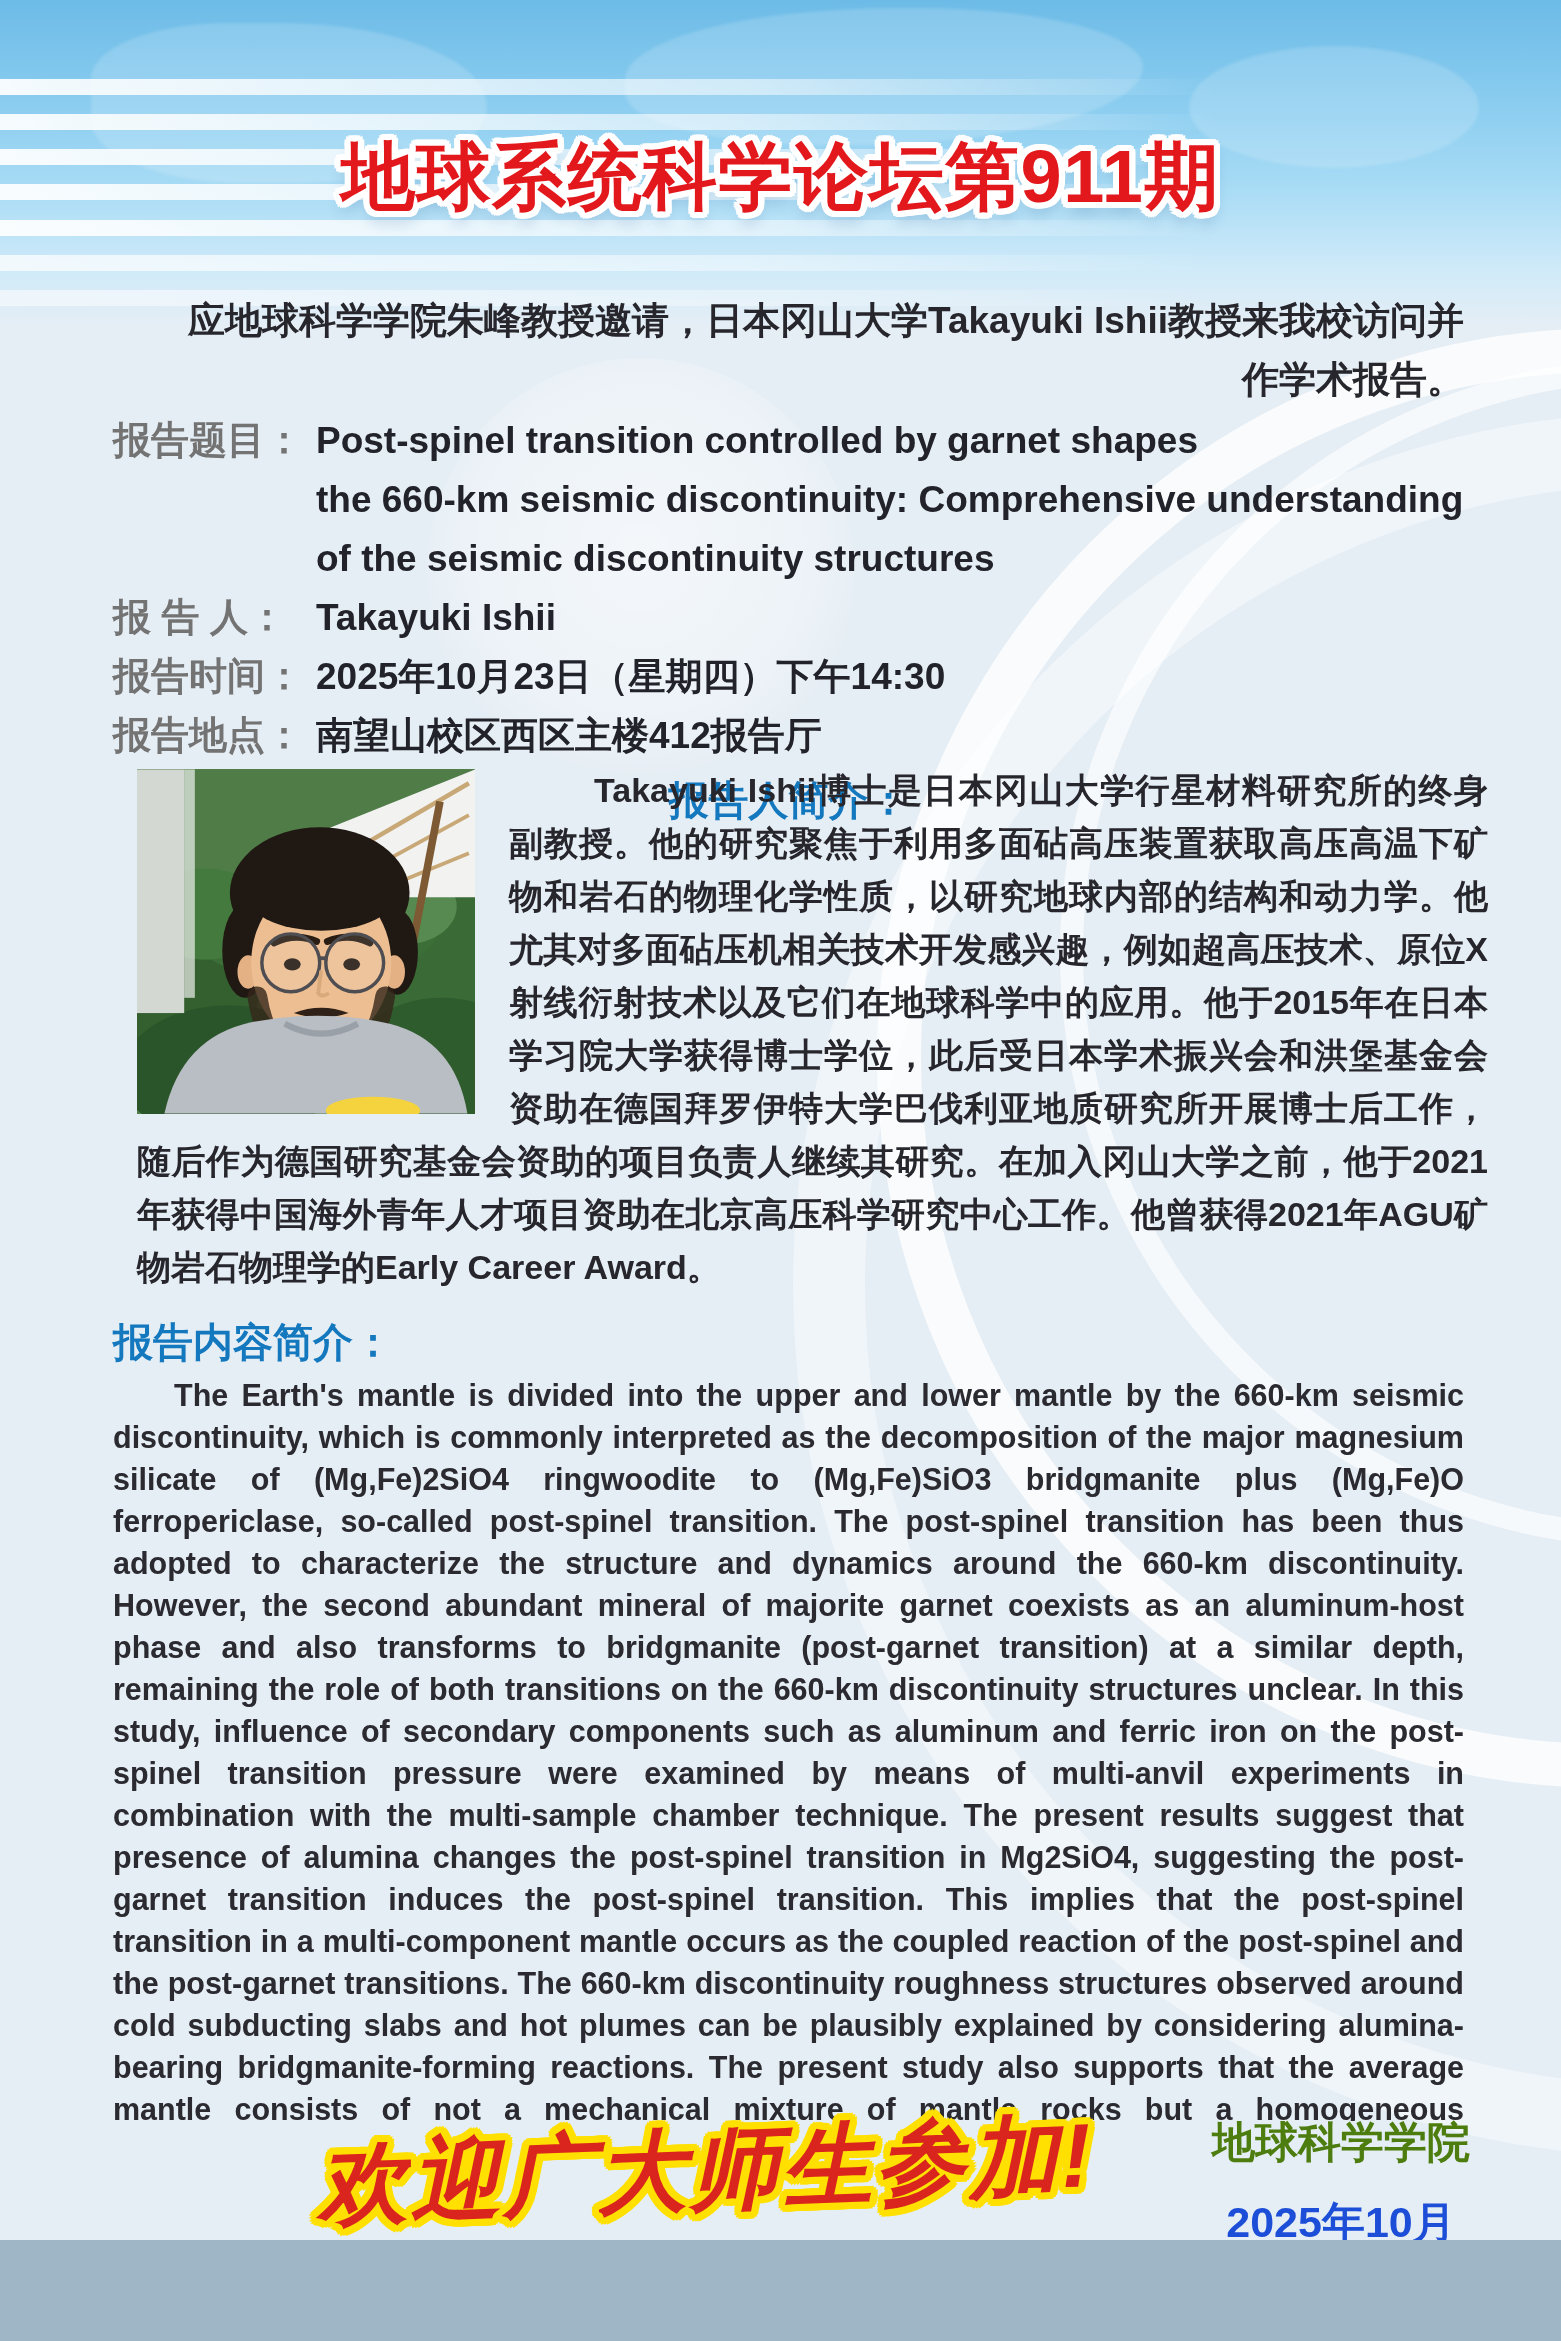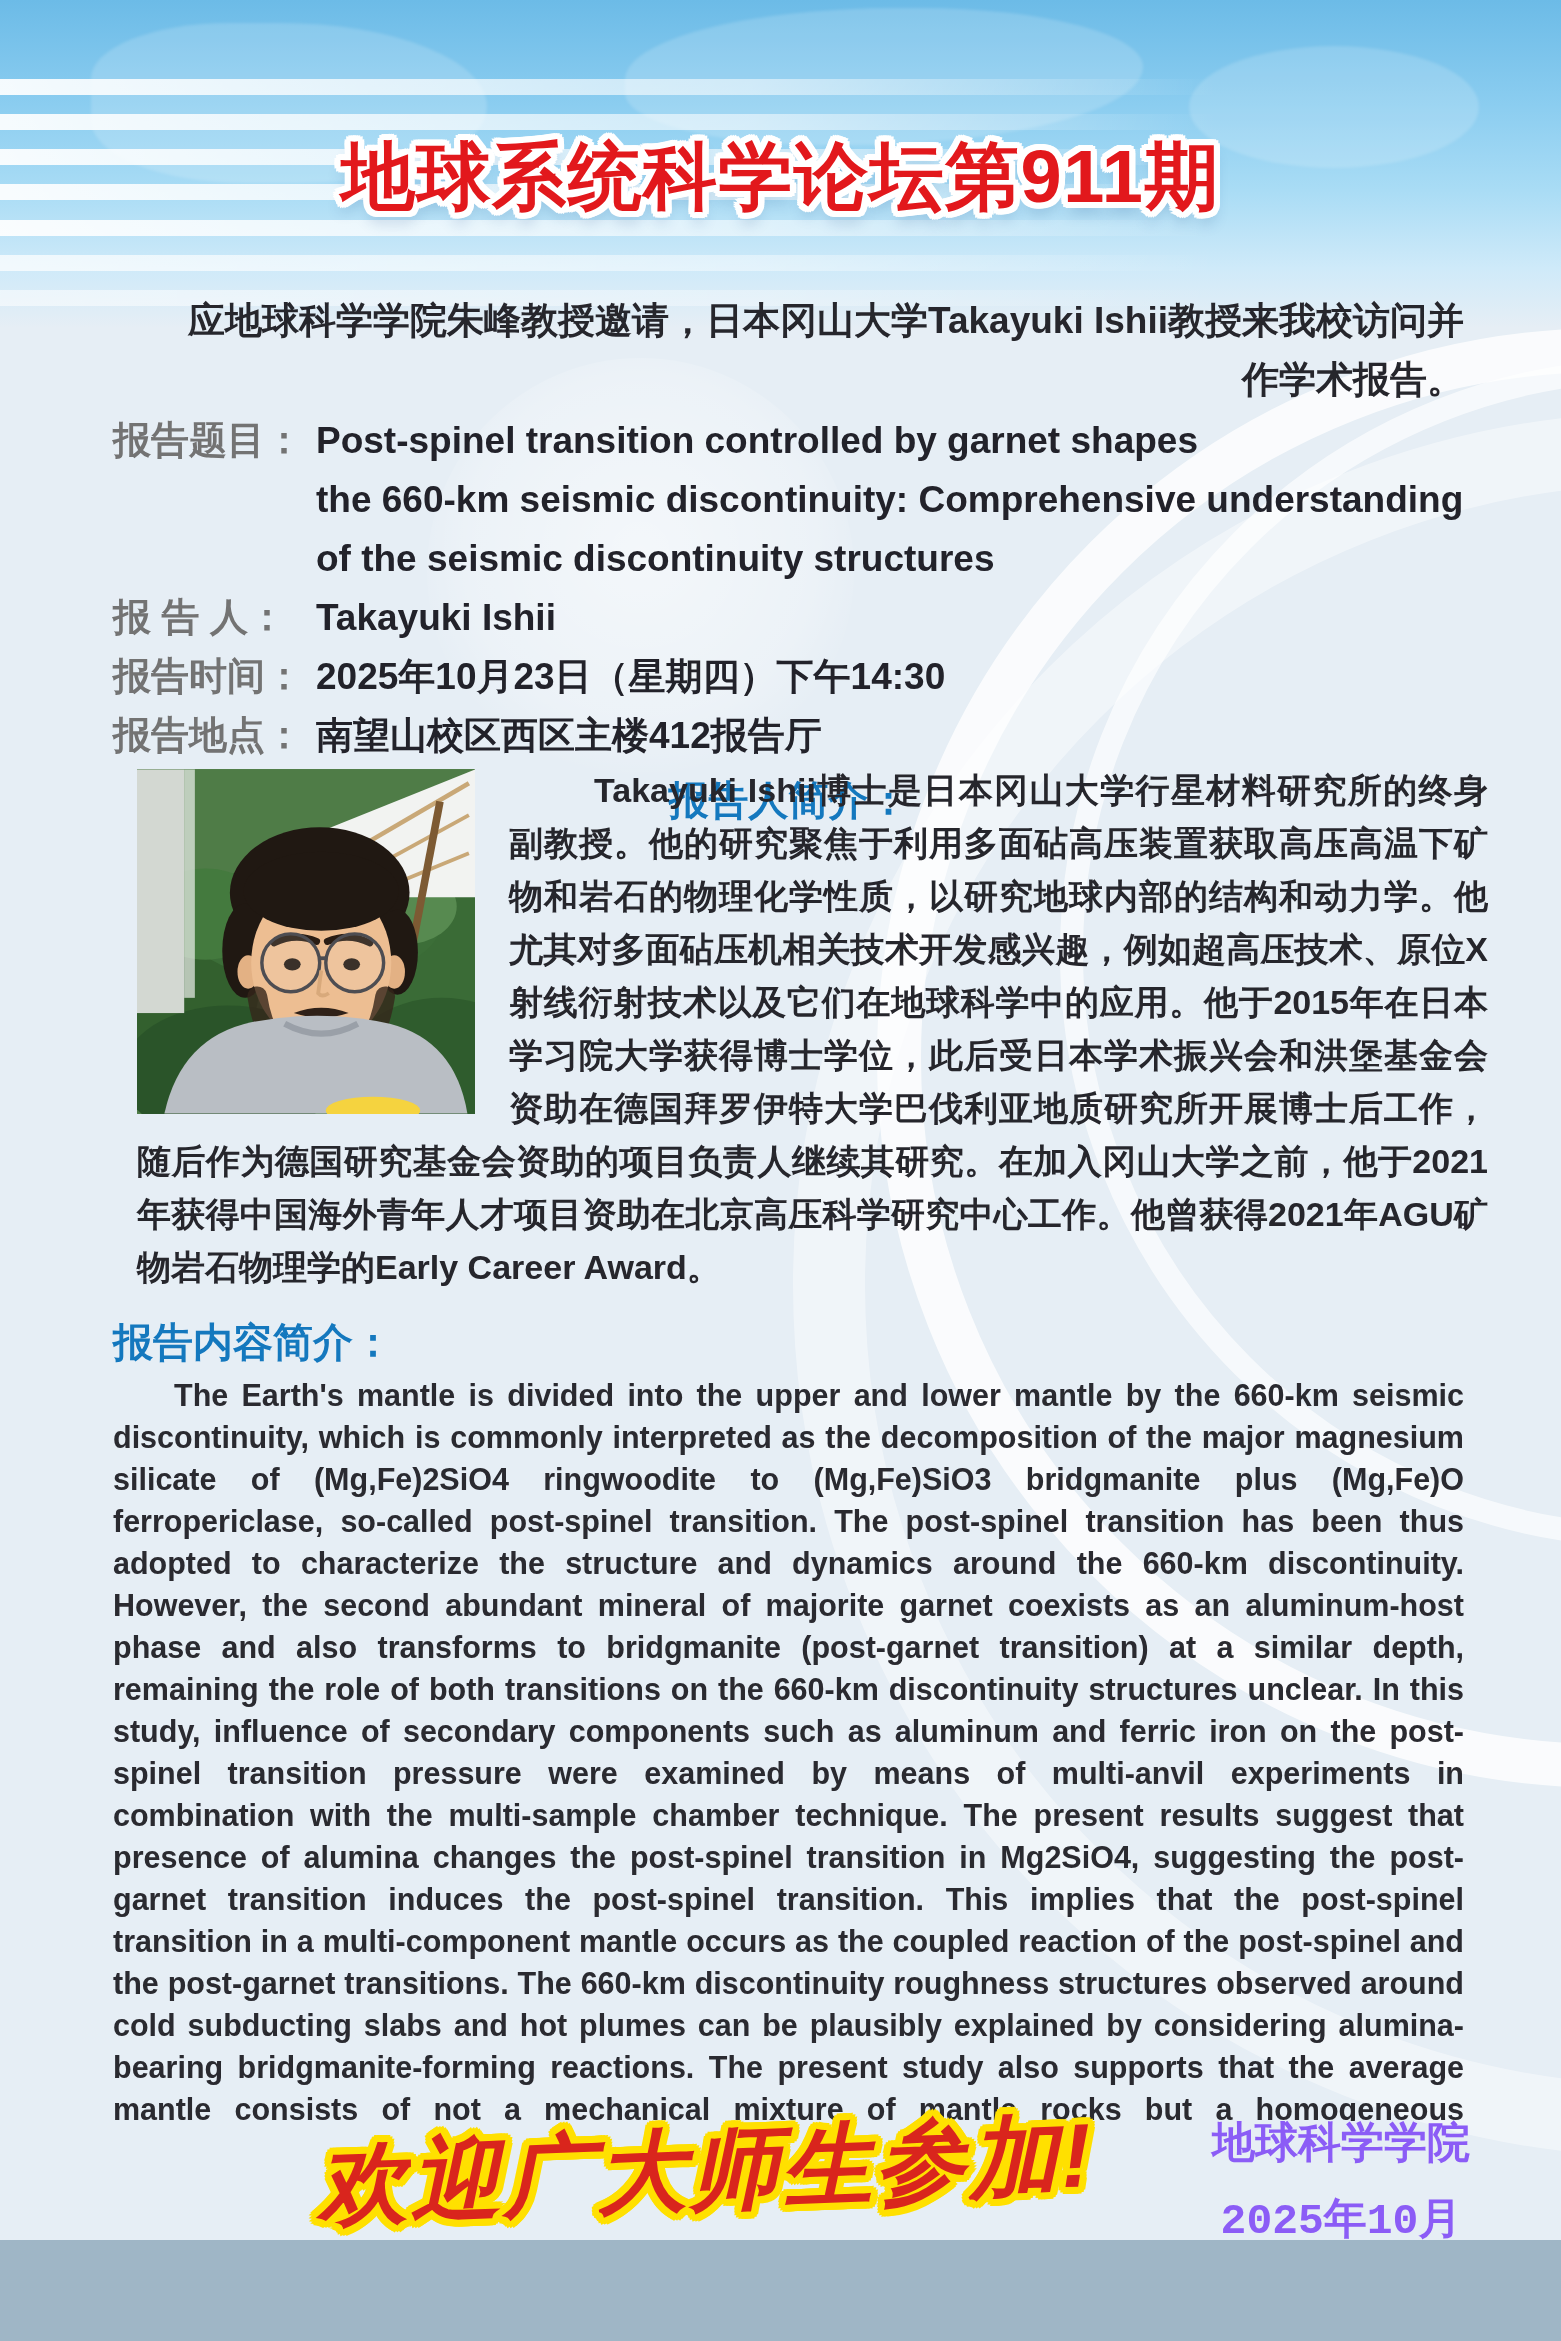--- a/index.html
+++ b/index.html
@@ -56,22 +56,22 @@
   .welcome-wrap{position:absolute; left:317px; top:2110px; transform:rotate(-2.2deg); z-index:3;}
   .welcome{
     font-size:90px; font-weight:900; color:#d9251d; letter-spacing:3px; font-style:italic;
     text-shadow:
       6.9px 0 0 #ffe000,-6.9px 0 0 #ffe000,0 6.9px 0 #ffe000,0 -6.9px 0 #ffe000,
       5.3px 5.3px 0 #ffe000,-5.3px 5.3px 0 #ffe000,5.3px -5.3px 0 #ffe000,-5.3px -5.3px 0 #ffe000,
       6.9px 3px 0 #ffe000,-6.9px 3px 0 #ffe000,6.9px -3px 0 #ffe000,-6.9px -3px 0 #ffe000,
       3px 6.9px 0 #ffe000,-3px 6.9px 0 #ffe000,3px -6.9px 0 #ffe000,-3px -6.9px 0 #ffe000;
   }
   .footer-right{position:absolute; right:91px; top:2119px; text-align:center; z-index:3;}
-  .org{font-size:43px; font-weight:900; color:#8b5cf6; line-height:46px;}
-  .pubdate{font-size:43px; font-weight:900; color:#8b5cf6; line-height:46px; margin-top:34px;font-family:Liberation Mono, monospace;}
+  .org{font-size:43px; font-weight:900; color:#4d7c0f; line-height:46px;}
+  .pubdate{font-size:43px; font-weight:900; color:#1d4ed8; line-height:46px; margin-top:34px;}
   .bottom-bar{position:absolute; left:0; top:2279px; width:1561px; height:63px; background:#0b7ac2; z-index:4;}
 </style>
 </head>
 <body>
 
 <div class="page">
 
   <div class="hdr">
     <div class="map-blob" style="left:91px;top:23px;width:396px;height:160px;border-radius:40% 60% 55% 45%;"></div>
     <div class="map-blob" style="left:625px;top:7.6px;width:518px;height:137px;border-radius:55% 45% 60% 40%;"></div>

